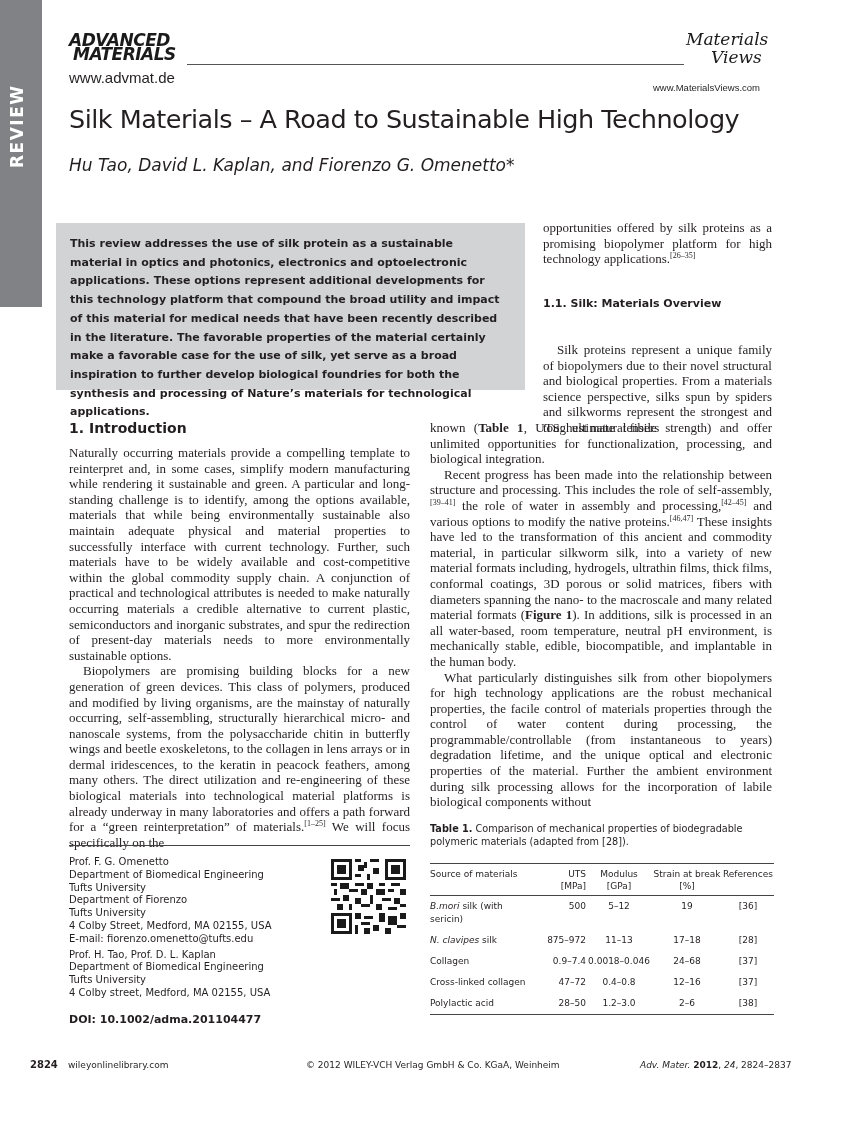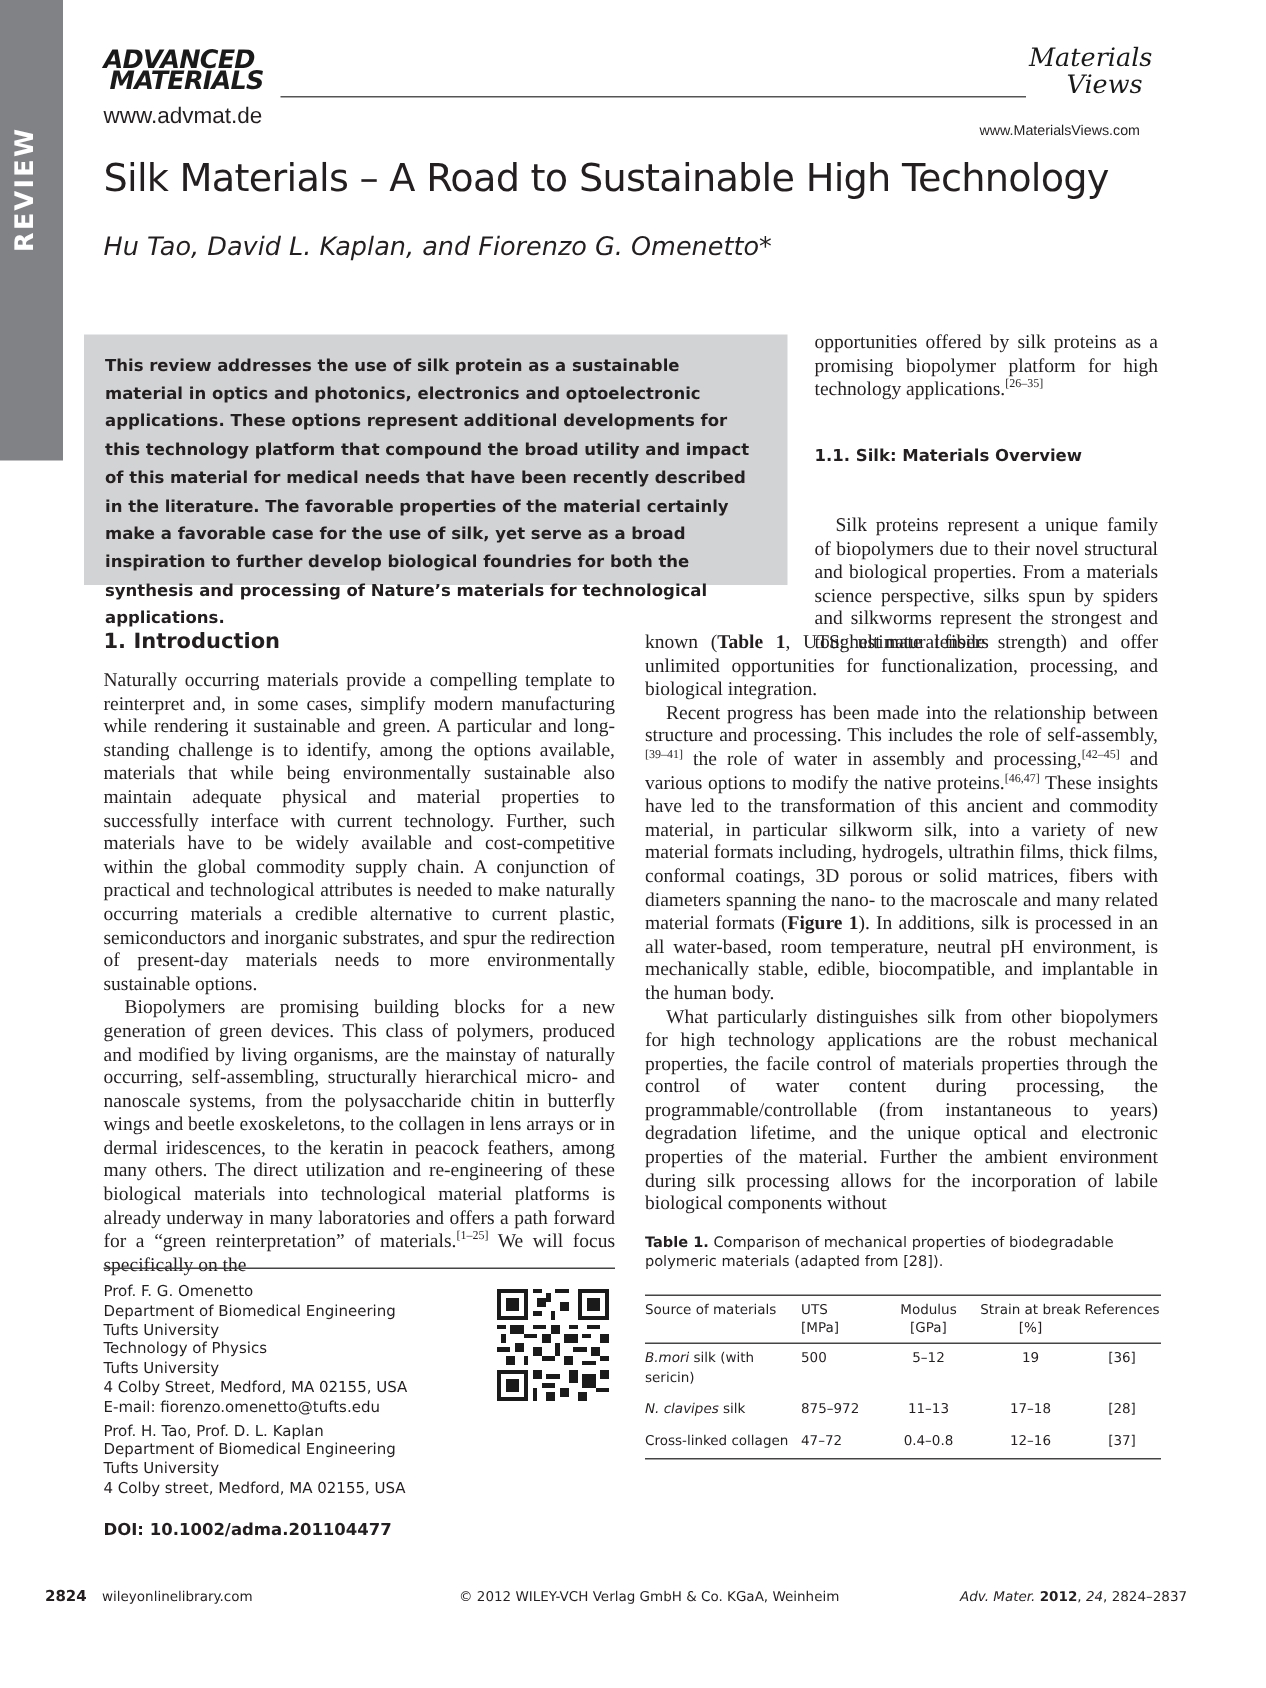--- a/index.html
+++ b/index.html
@@ -43,21 +43,21 @@
   .qr { position: absolute; left: 331px; top: 858px; width: 75px; height: 77px; }
 
   .tbl-caption { position: absolute; left: 430px; top: 823px; width: 344px; font-family: "DejaVu Sans", sans-serif; font-size: 9.7px; line-height: 12.5px; color: #231f20; }
   .tbl-caption b { font-weight: bold; }
   table.t1 { position: absolute; left: 430px; top: 863px; width: 344px; border-collapse: collapse; font-family: "DejaVu Sans", sans-serif; font-size: 9px; color: #231f20; }
   table.t1 thead tr { border-top: 1px solid #444; border-bottom: 1px solid #444; }
   table.t1 tbody tr:last-child { border-bottom: 1px solid #444; }
   table.t1 th { font-weight: normal; padding: 4px 0 3px; vertical-align: top; line-height: 12px; margin-top: 29px; }
   table.t1 td { padding: 4px 0 4px; vertical-align: top; line-height: 13px; }
   table.t1 .c0 { text-align: left; width: 104px; }
-  table.t1 .c1 { text-align: left; width: 52px; }
+  table.t1 .c1 { text-align: right; width: 52px; }
   table.t1 .c2 { text-align: center; width: 66px; }
   table.t1 .c3 { text-align: center; width: 70px; }
   table.t1 .c4 { text-align: center; }
   table.t1 i { font-style: italic; }
 
   .footer { position: absolute; top: 1060px; font-family: "DejaVu Sans", sans-serif; font-size: 9px; color: #231f20; }
   .f-page { left: 30px; font-weight: bold; font-size: 10px; top: 1059px; }
   .f-site { left: 68px; }
   .f-copy { left: 306px; }
   .f-cite { left: 640px; }
@@ -107,21 +107,21 @@
   <p class="body-text">Naturally occurring materials provide a compelling template to reinterpret and, in some cases, simplify modern manufacturing while rendering it sustainable and green. A particular and long-standing challenge is to identify, among the options available, materials that while being environmentally sustainable also maintain adequate physical and material properties to successfully interface with current technology. Further, such materials have to be widely available and cost-competitive within the global commodity supply chain. A conjunction of practical and technological attributes is needed to make naturally occurring materials a credible alternative to current plastic, semiconductors and inorganic substrates, and spur the redirection of present-day materials needs to more environmentally sustainable options.</p>
   <p class="body-text indent"><span>Biopolymers are promising building blocks for a new generation of green devices. This class of polymers, produced and modified by living organisms, are the mainstay of naturally occurring, self-assembling, structurally hierarchical micro- and nanoscale systems, from the polysaccharide chitin in butterfly wings and beetle exoskeletons, to the collagen in lens arrays or in dermal iridescences, to the keratin in peacock feathers, among many others. The direct utilization and re-engineering of these biological materials into technological material platforms is already underway in many laboratories and offers a path forward for a “green reinterpretation” of materials.</span><sup>[1–25]</sup><span> We will focus specifically on the</span></p>
 </div>
 
 <div class="affil-rule"></div>
 <div class="affil">
   <div class="block">
     <div>Prof. F. G. Omenetto</div>
     <div>Department of Biomedical Engineering</div>
     <div>Tufts University</div>
-    <div>Technology of Physics</div>
+    <div>Department of Fiorenzo</div>
     <div>Tufts University</div>
     <div>4 Colby Street, Medford, MA 02155, USA</div>
     <div>E-mail: fiorenzo.omenetto@tufts.edu</div>
   </div>
   <div class="block">
     <div>Prof. H. Tao, Prof. D. L. Kaplan</div>
     <div>Department of Biomedical Engineering</div>
     <div>Tufts University</div>
     <div>4 Colby street, Medford, MA 02155, USA</div>
   </div>
@@ -218,25 +218,39 @@
         <td class="c4">[36]</td>
       </tr>
       <tr>
         <td class="c0"><i>N. clavipes</i><span> silk</span></td>
         <td class="c1">875–972</td>
         <td class="c2">11–13</td>
         <td class="c3">17–18</td>
         <td class="c4">[28]</td>
       </tr>
       <tr>
+        <td class="c0"><span>Collagen</span></td>
+        <td class="c1">0.9–7.4</td>
+        <td class="c2">0.0018–0.046</td>
+        <td class="c3">24–68</td>
+        <td class="c4">[37]</td>
+      </tr>
+      <tr>
         <td class="c0"><span>Cross-linked collagen</span></td>
         <td class="c1">47–72</td>
         <td class="c2">0.4–0.8</td>
         <td class="c3">12–16</td>
         <td class="c4">[37]</td>
       </tr>
+      <tr>
+        <td class="c0"><span>Polylactic acid</span></td>
+        <td class="c1">28–50</td>
+        <td class="c2">1.2–3.0</td>
+        <td class="c3">2–6</td>
+        <td class="c4">[38]</td>
+      </tr>
     </tbody>
 </table>
 
 <div class="footer f-page">2824</div>
 <div class="footer f-site">wileyonlinelibrary.com</div>
 <div class="footer f-copy">© 2012 WILEY-VCH Verlag GmbH &amp; Co. KGaA, Weinheim</div>
 <div class="footer f-cite"><i>Adv. Mater.</i> <b>2012</b>, <i>24</i><span>, 2824–2837</span></div>
 
 </body></html>

